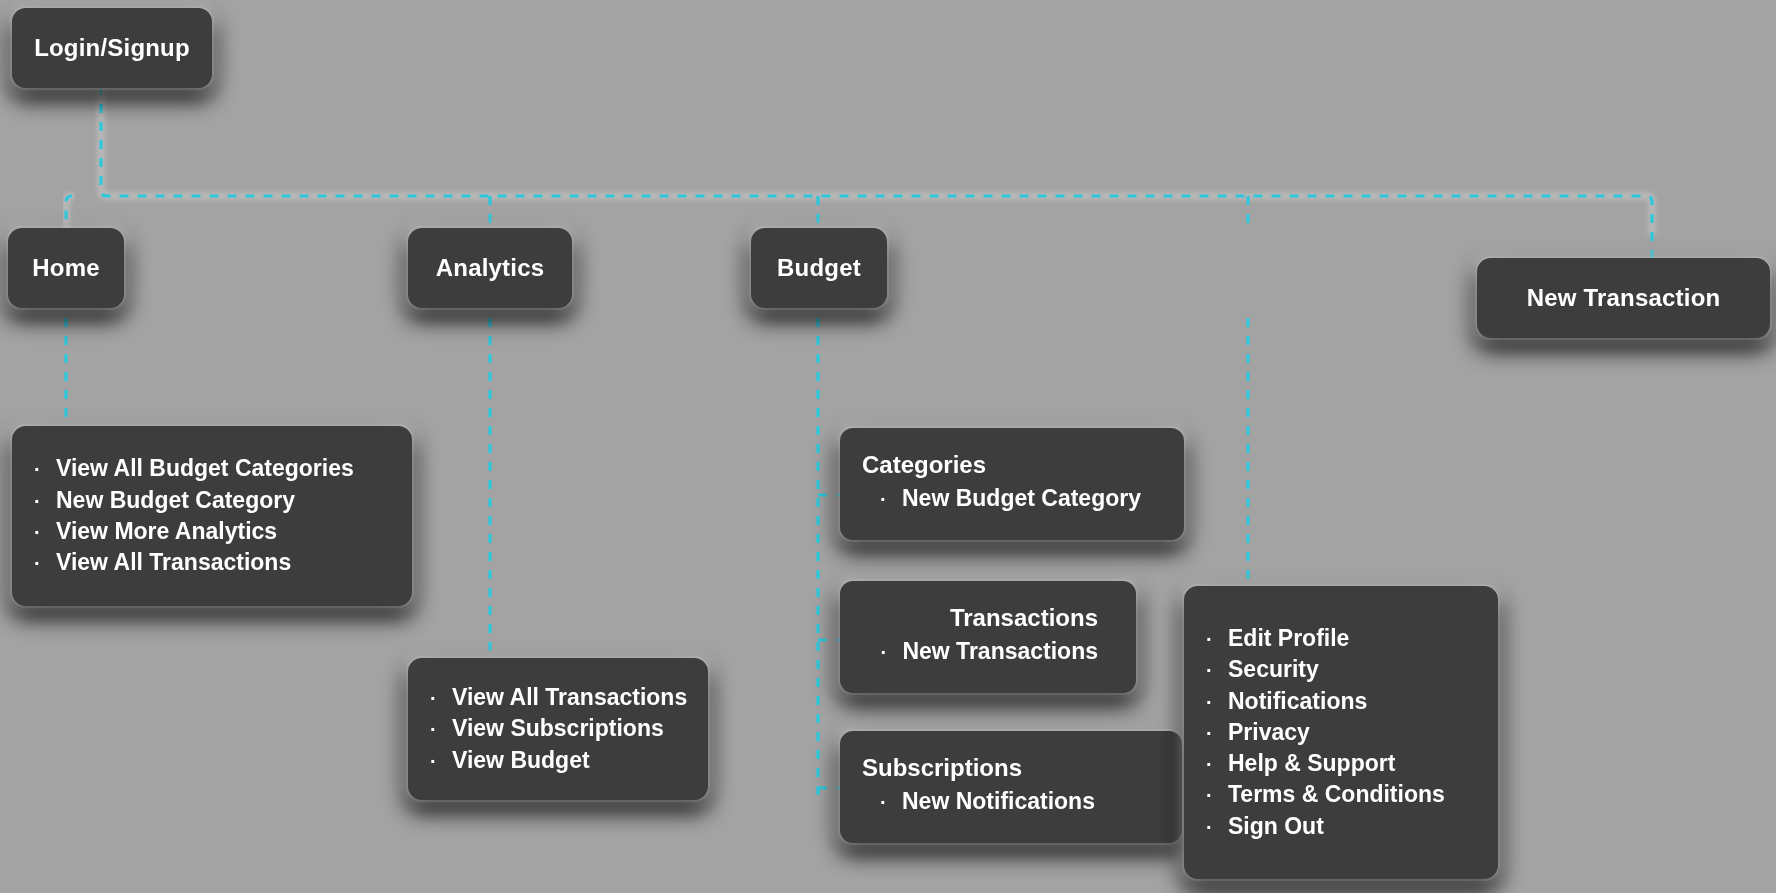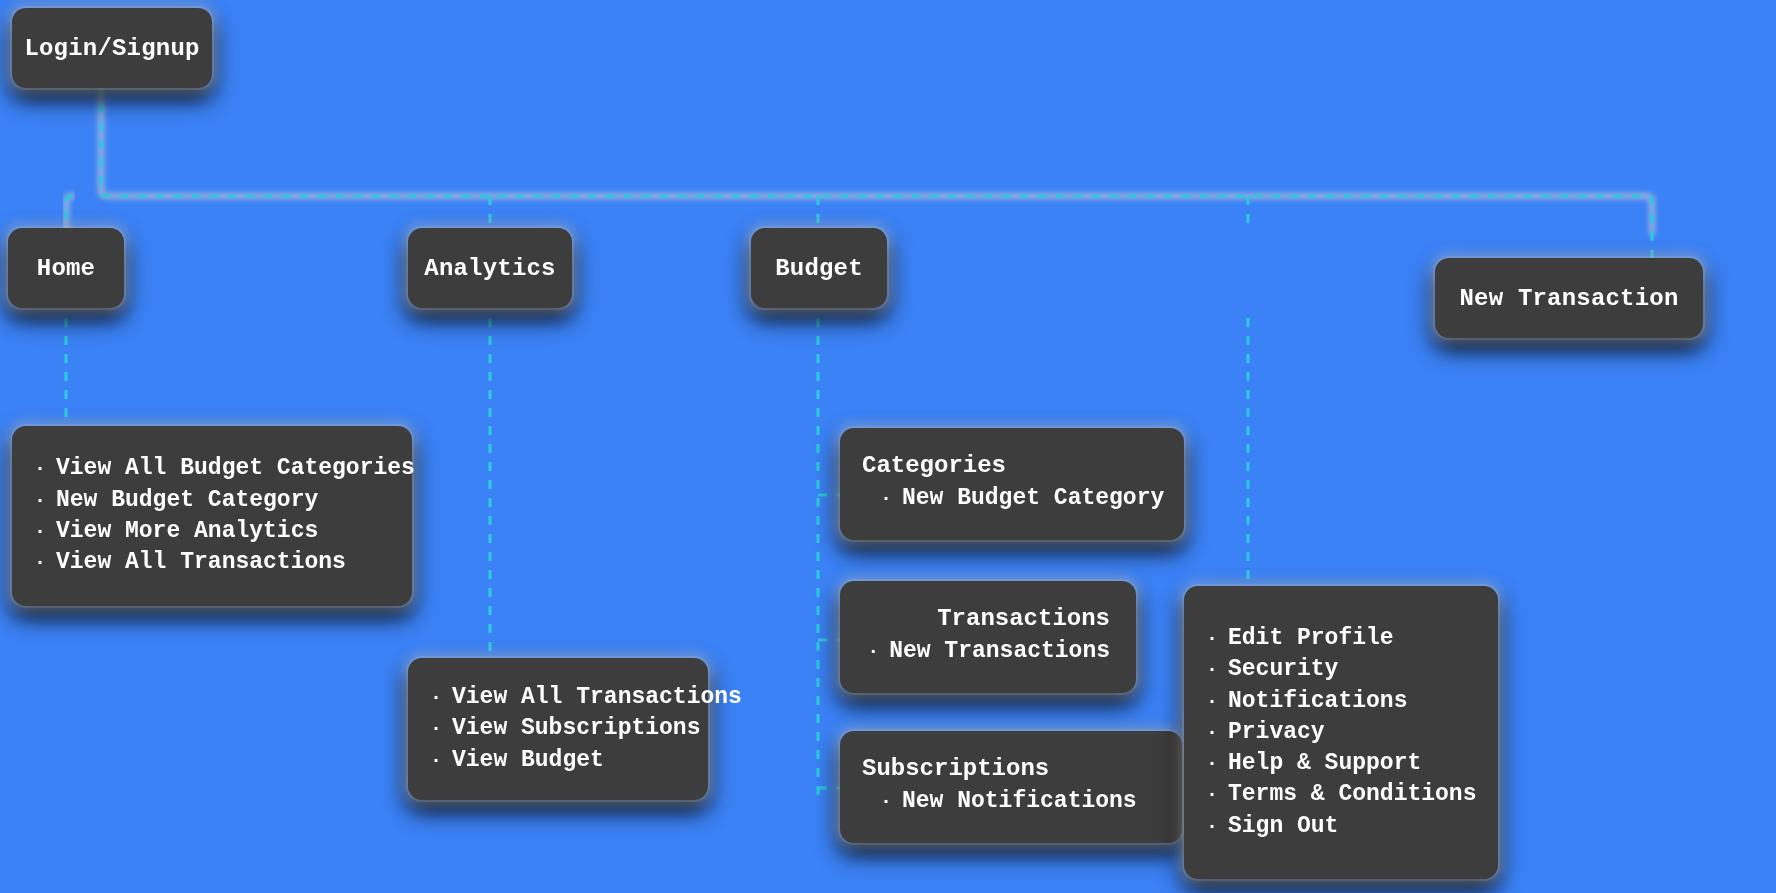--- a/index.html
+++ b/index.html
@@ -7,22 +7,21 @@
     background: #000;
     width: 1776px;
     height: 893px;
     overflow: hidden;
     font-family: "Liberation Sans", sans-serif;
   }
   #stage {
     position: relative;
     width: 1776px;
     height: 893px;
-    background: #3b82f6;
-    font-family: Liberation Mono, monospace;
+    background: #a3a3a3;
   }
   
   #wires {
     position: absolute;
     left: 0; top: 0;
     width: 1776px; height: 893px;
     pointer-events: none;
   }
   .wire-halo {
     fill: none;
@@ -68,22 +67,23 @@
     align-items: center;
     justify-content: center;
     height: 80px;
   }
   
   .node.list-node {
     padding: 20px 26px 20px 22px;
     justify-content: center;
   }
   .node.group-node {
-    padding: 18px 26px 20px 22px;
+    padding: 18px 38px 20px 22px;
     justify-content: center;
+    border-radius: 13px;
   }
   .group-heading {
     font-weight: bold;
     font-size: 24px;
     margin-bottom: 4px;
     white-space: nowrap;
   }
   ul.items { list-style: none; }
   ul.items li {
     display: flex;
@@ -184,21 +184,21 @@
 
   <div class="node label-node" style="left:408px; top:228px; width:164px; height:80px;">
     <span class="node-title">Analytics</span>
   </div>
 
   <div class="node label-node" style="left:751px; top:228px; width:136px; height:80px;">
     <span class="node-title">Budget</span>
   </div>
 
 
-  <div class="node label-node" style="left:1435px; top:258px; width:268px; height:80px;">
+  <div class="node label-node" style="left:1477px; top:258px; width:293px; height:80px;">
     <span class="node-title">New Transaction</span>
   </div>
 
   <div class="node list-node" style="left:12px; top:426px; width:400px; height:180px;">
     <ul class="items">
       <li>
         <span class="bullet">·</span>
         <span>View All Budget Categories</span>
       </li>
       <li>

